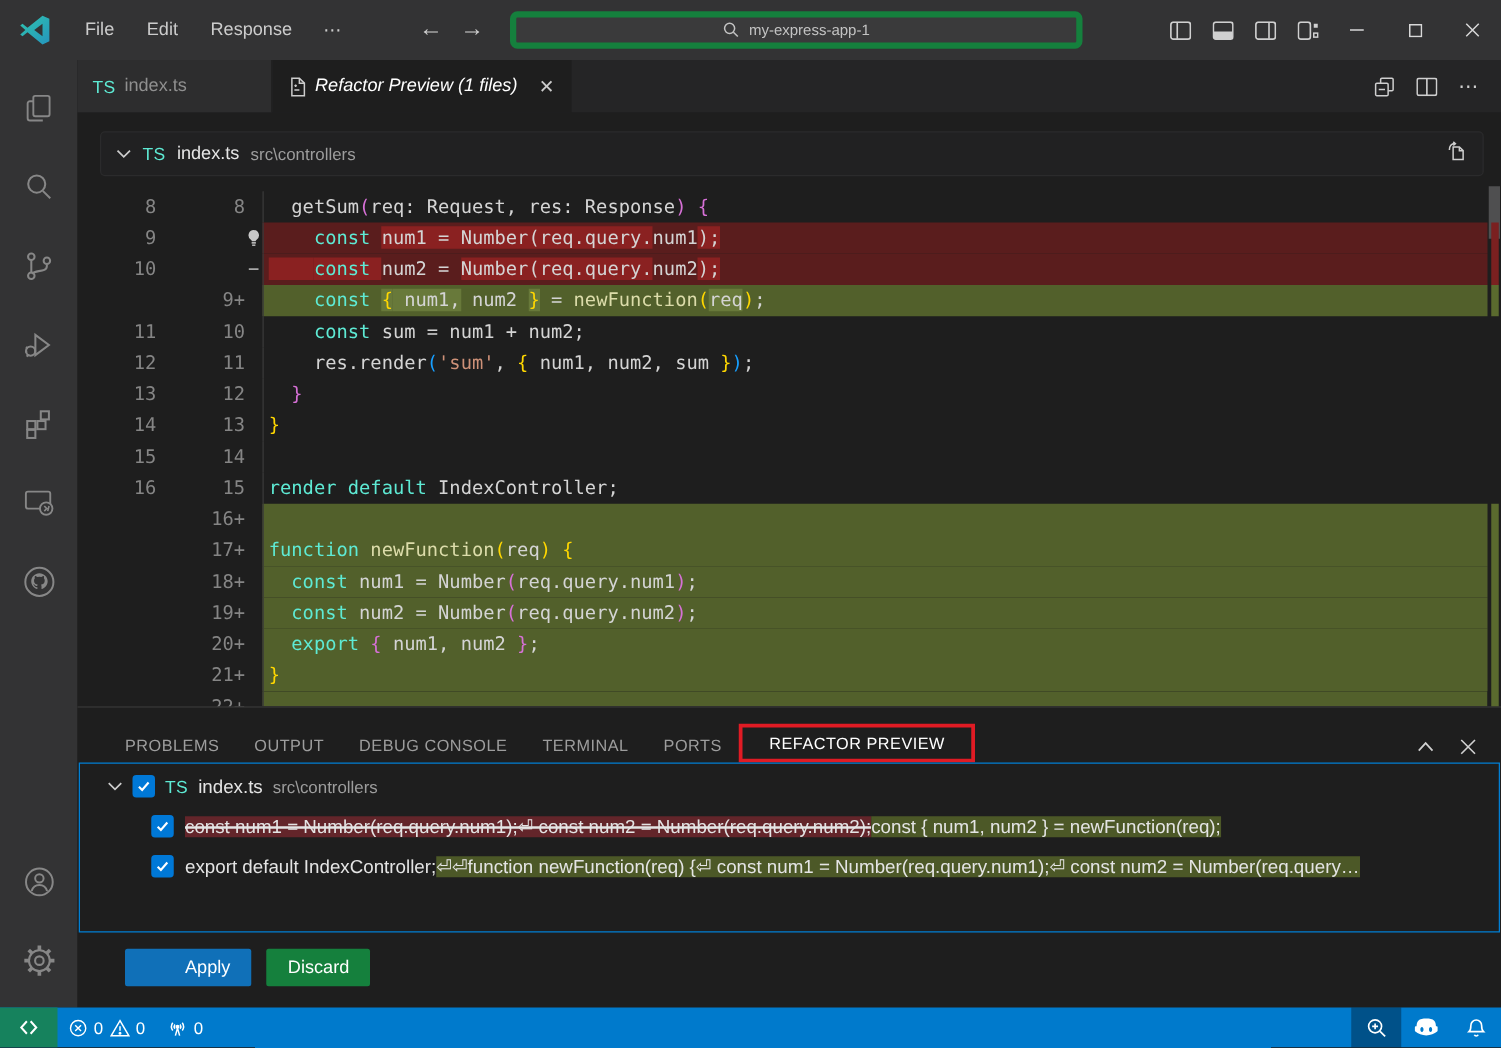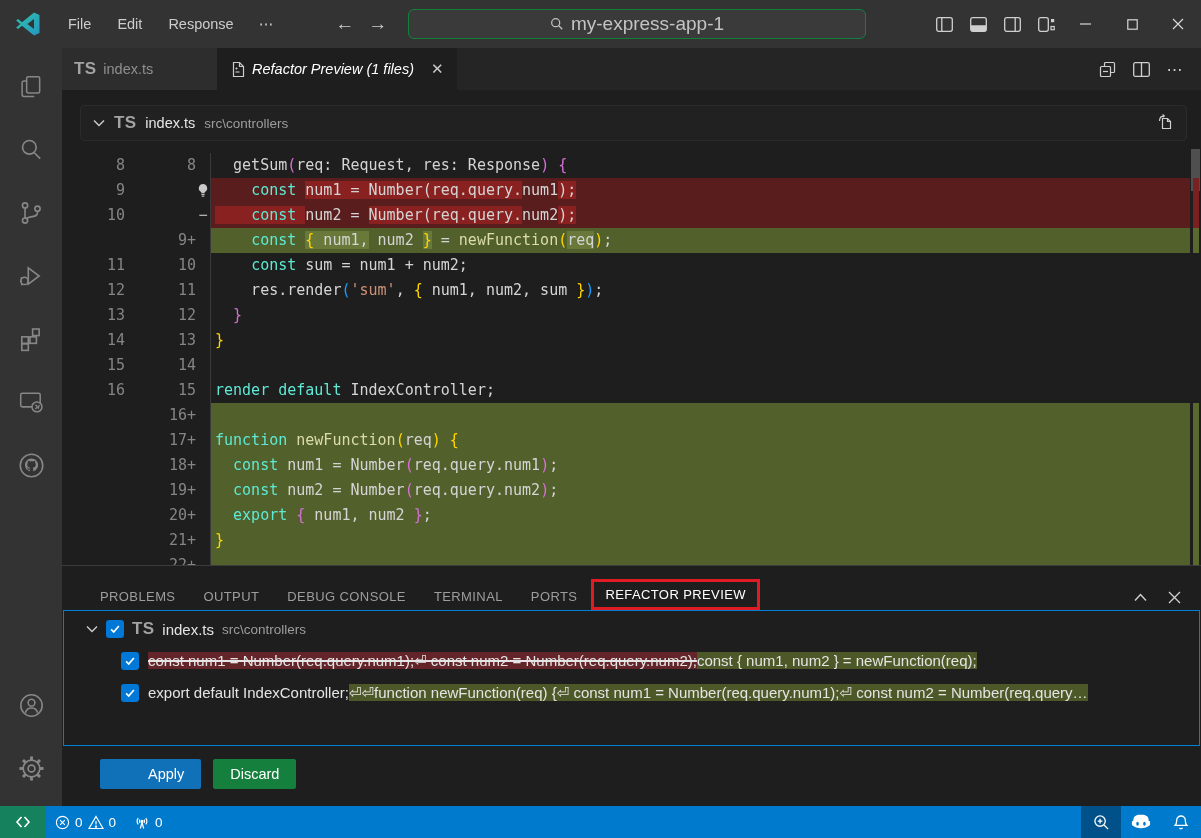--- a/index.html
+++ b/index.html
@@ -10,22 +10,22 @@
   
   .titlebar { height:48px; background:#333334; display:flex; align-items:center; color:#cccccc;
               font-size:14.5px; position:relative; flex:none; }
   .vslogo { width:26px; height:26px; margin:0 14px 0 15px; flex:none; }
   .menus { display:flex; align-items:center; }
   .menu-item { padding:5px 13px; border-radius:5px; cursor:default; }
   .more-dots { padding:5px 12px; letter-spacing:2px; color:#cccccc; }
   .nav-arrows { display:flex; align-items:center; margin-left:48px; gap:14px; font-size:19px; color:#cfcfcf; }
   .nav-arrows .fwd { color:#cfcfcf; }
   .cmd-center { position:absolute; left:408px; top:9px; width:458px; height:30px; background:#3a3a3b;
-                border:1px solid #15803d; border-radius:6px; display:flex; align-items:center;
-                justify-content:center; gap:7px; color:#c3c3c3; font-size:19px; }
+                border:5px solid #15803d; border-radius:6px; display:flex; align-items:center;
+                justify-content:center; gap:7px; color:#c3c3c3; font-size:12px; }
   .tb-right { margin-left:auto; display:flex; align-items:center; height:100%; }
   .tb-icon { width:34px; height:30px; display:flex; align-items:center; justify-content:center; color:#d0d0d0; }
   .win-btn { width:46px; height:48px; display:flex; align-items:center; justify-content:center; color:#d8d8d8; }
 
   
   .main { display:flex; height:758px; flex:none; }
   .activitybar { width:62px; background:#333334; display:flex; flex-direction:column; align-items:center;
                  padding-top:14px; flex:none; }
   .ab-icon { width:48px; height:50px; display:flex; align-items:center; justify-content:center;
              color:#878787; margin-bottom:13px; }
@@ -33,21 +33,21 @@
 
   .workbench { flex:1; display:flex; flex-direction:column; min-width:0; }
 
   
   .tabbar { height:42px; background:#252526; display:flex; align-items:stretch; flex:none; }
   .tab { display:flex; align-items:center; padding:0 12px; font-size:14.5px; gap:7px; border-right:1px solid #1e1e1e; }
   .tab.inactive { background:#2d2d2e; color:#8f8f8f; width:156px; }
   .tab.active { background:#1e1e1e; color:#ffffff; }
   .tab.active .tab-label { font-style:italic; }
   .tab .closex { margin-left:10px; font-size:15px; color:#cccccc; }
-  .ts-badge { color:#a3a3a3; font-weight:bold; font-size:17px; letter-spacing:0.3px; }
+  .ts-badge { color:#5eead4; font-weight:normal; font-size:14px; letter-spacing:0.3px; }
   .tab-actions { margin-left:auto; display:flex; align-items:center; gap:6px; padding-right:12px; color:#cfcfcf; }
   .ta-icon { width:28px; height:28px; display:flex; align-items:center; justify-content:center; }
   .ellipsis-glyph { font-size:16px; letter-spacing:1px; }
 
   
   .editor-body { height:475px; background:#1e1e1e; position:relative; flex:none; }
   .diff-header { margin:15px 14px 0 18px; height:36px; background:#212122; border:1px solid #2b2b2c;
                  border-radius:4px; display:flex; align-items:center; gap:9px; padding:0 12px;
                  color:#e6e6e6; font-size:14.5px; }
   .diff-header .path { color:#9d9d9d; font-size:13.5px; }
@@ -71,21 +71,21 @@
   .c-y{color:#ffd700} .c-m{color:#d670d6} .c-b{color:#179fff}
   .vscroll { position:absolute; top:0; right:-11px; width:11px; height:418px; }
   .vscroll .handle { position:absolute; top:2px; right:1px; width:9px; height:42px; background:#4f4f50; }
   .ruler-mark { position:absolute; right:2px; width:6px; }
 
   
   .panel { height:241px; background:#1e1e1e; border-top:1px solid #3c3c3c; flex:none; display:flex; flex-direction:column; }
   .panel-tabs { height:44px; display:flex; align-items:flex-end; padding-left:24px; flex:none; }
   .ptab { font-size:13px; letter-spacing:0.4px; color:#9d9d9d; padding:6px 14px; }
   .ptab.active { color:#ffffff; }
-  .ptab.annotated { border:3px solid var(--annotation-red); padding:5px 11px; }
+  .ptab.annotated { border:3px solid var(--annotation-red); padding:5px 21px; }
   .panel-actions { margin-left:auto; display:flex; align-items:center; gap:8px; padding-right:14px; color:#d0d0d0; }
   .pa-icon { width:26px; height:26px; display:flex; align-items:center; justify-content:center; font-size:15px; }
   .tree { margin:0 1px 0 1px; height:136px; border:1px solid var(--focus-border); background:#1e1e1e;
           overflow:hidden; }
   .tree-row { display:flex; align-items:center; height:28px; font-size:15px; color:#e4e4e4; gap:8px;
               padding-left:22px; margin-top:4px; }
   .tree-row .path { color:#9d9d9d; font-size:13.5px; }
   .tree-row.change { padding-left:57px; margin-top:3px; height:29px; white-space:nowrap; overflow:hidden; gap:9px; }
   .checkbox { width:18px; height:18px; background:var(--checkbox-blue); border-radius:3px; flex:none;
               display:flex; align-items:center; justify-content:center; }

